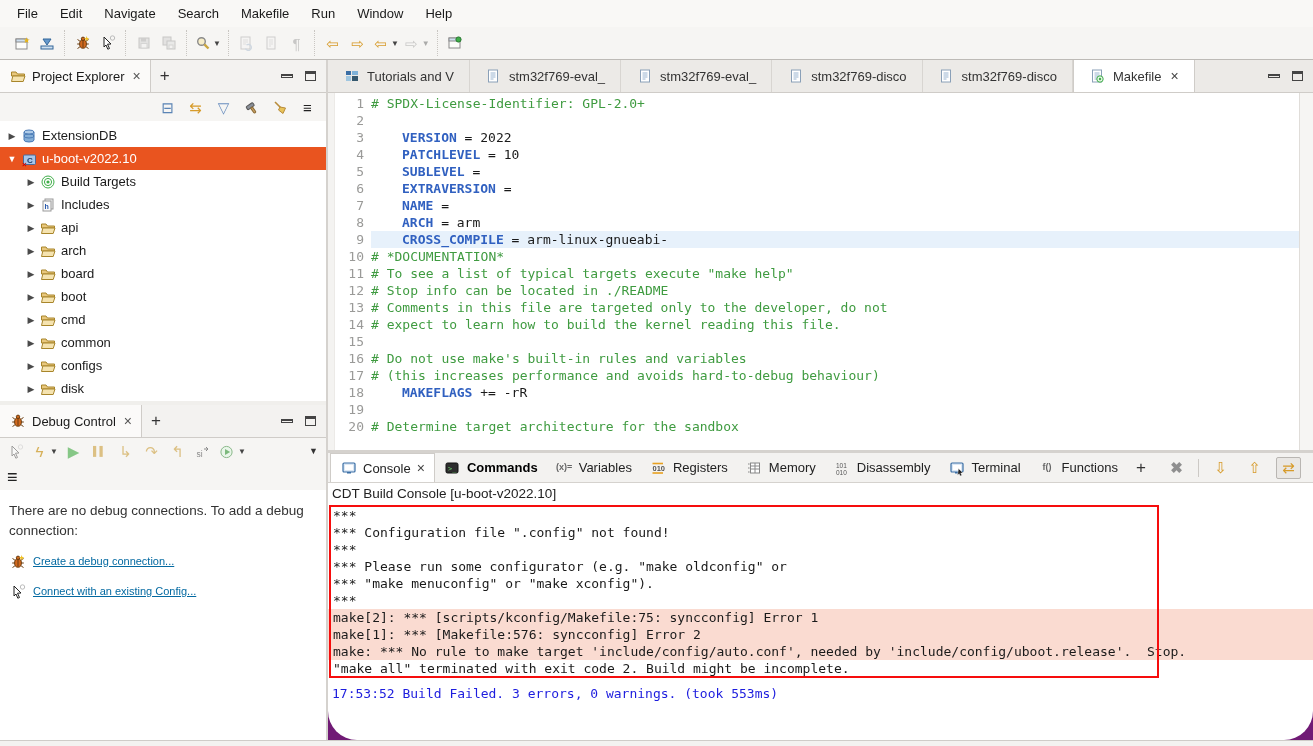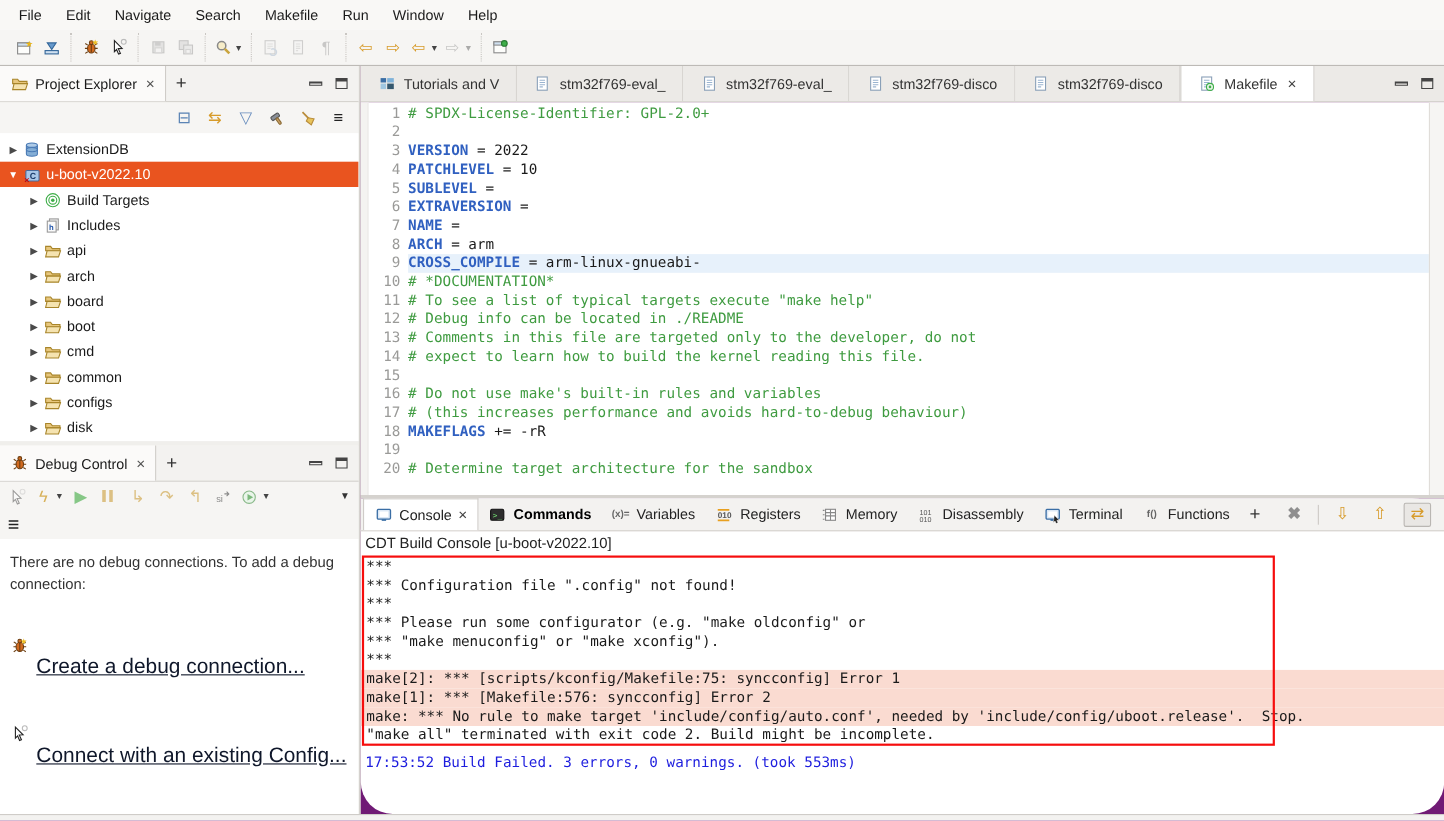--- a/index.html
+++ b/index.html
@@ -46,38 +46,38 @@
   .trow .tlabel { margin-left:4px; white-space:nowrap; }
   .trow.selected { background:#e9541f; color:#fff; }
   .trow.selected .arrow { color:#fff; }
 
   .debug { flex:1; display:flex; flex-direction:column; }
   .debug-toolbar { height:27px; display:flex; align-items:center; gap:1px; padding-left:3px; background:#f6f5f3; }
   .debug-toolbar .spacer { flex:1; }
   .debug-menu { height:25px; display:flex; align-items:center; padding-left:7px; background:#f6f5f3; font-size:18px; color:#222; }
   .debug-body { flex:1; background:#fff; padding:11px 9px; font-size:13.5px; color:#333; line-height:1.45; }
   .dlink { display:flex; align-items:center; gap:7px; margin-top:13px; }
-  .dlink a { color:#0f172a; text-decoration:underline; font-size:19px;margin-top:40px; }
+  .dlink a { color:#0369a1; text-decoration:underline; font-size:11px; }
 
   
   .editor-pane { height:393px; display:flex; flex-direction:column; border-bottom:3px solid #d5d2ce; }
   .etabbar { height:33px; display:flex; align-items:stretch; background:#eceae7; border-bottom:1px solid #cfccc8; }
   .etab { display:flex; align-items:center; gap:7px; padding:0 15px; font-size:13px; color:#333; border-right:1px solid #d8d5d1; background:#eceae7; white-space:nowrap; }
   .etab.active { background:#fff; border-left:1px solid #cfccc8; border-right:1px solid #cfccc8; }
   .etab .close { color:#444; font-size:14px; margin-left:2px; }
   .editor-body { flex:1; display:flex; background:#fff; overflow:hidden; }
   .editor-left { width:7px; background:#f4f3f1; border-right:1px solid #eceae7; }
   .code-col { flex:1; padding-top:2px; font-family:"DejaVu Sans Mono",monospace; font-size:13px; min-width:0; }
   .editor-ruler { width:14px; background:#f6f5f3; border-left:1px solid #e0ddd9; }
   .cl { display:flex; height:17px; line-height:17px; }
   .cl .ln { width:36px; min-width:36px; text-align:right; padding-right:7px; color:#9a9a98; }
   .cl .ct { flex:1; white-space:pre; }
   .cl .ct.hl { background:#e7f1fb; }
   .c-comment { color:#3f9b40; }
-  .c-var { color:#3060c0; font-weight:bold; }
+  .c-var { color:#3060c0; font-weight:bold;margin-left:31px; }
   .c-keyword { color:#8b268b; font-weight:bold; }
   .c-plain { color:#1a1a1a; }
 
   
   .console-pane { flex:1; display:flex; flex-direction:column; background:#fff; min-height:0;border-radius:29px; }
   .ctabbar { height:30px; display:flex; align-items:stretch; background:#f3f2f0; border-bottom:1px solid #d5d2ce; padding-left:2px; }
   .ctab { display:flex; align-items:center; gap:6px; padding:0 9px; font-size:13px; color:#222; white-space:nowrap; }
   .ctab.active { background:#fff; border:1px solid #cfccc8; border-bottom:none; }
   .ctab.bold .clabel { font-weight:bold; color:#000; }
   .ctab .close { color:#444; font-size:14px; }
@@ -636,21 +636,21 @@
               <div class="cl">
                 <span class="ln">10</span>
                 <span class="ct"><span class="c-comment"># *DOCUMENTATION*</span></span>
               </div>
               <div class="cl">
                 <span class="ln">11</span>
                 <span class="ct"><span class="c-comment"># To see a list of typical targets execute "make help"</span></span>
               </div>
               <div class="cl">
                 <span class="ln">12</span>
-                <span class="ct"><span class="c-comment"># Debug info can be located in ./README</span></span>
+                <span class="ct"><span class="c-comment"># Stop info can be located in ./README</span></span>
               </div>
               <div class="cl">
                 <span class="ln">13</span>
                 <span class="ct"><span class="c-comment"># Comments in this file are targeted only to the developer, do not</span></span>
               </div>
               <div class="cl">
                 <span class="ln">14</span>
                 <span class="ct"><span class="c-comment"># expect to learn how to build the kernel reading this file.</span></span>
               </div>
               <div class="cl">

